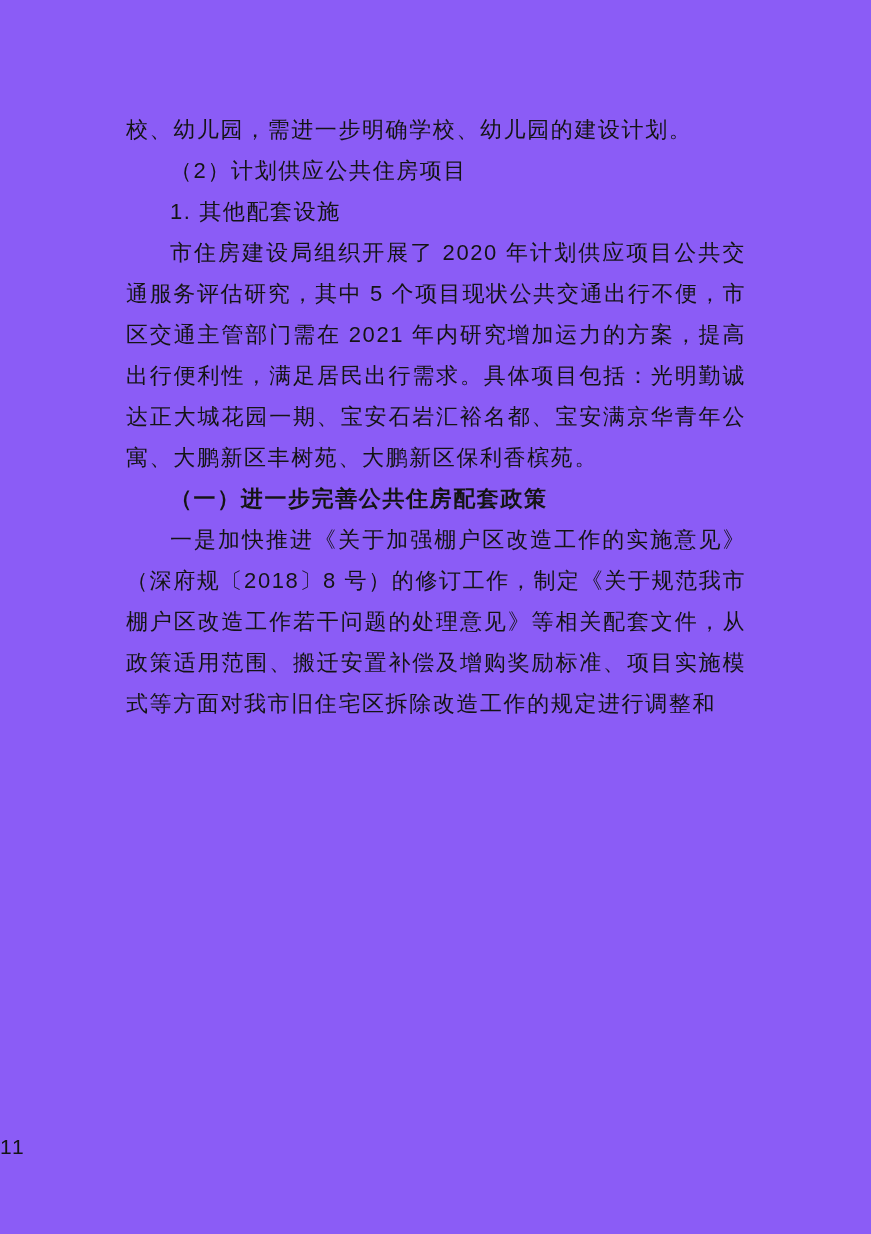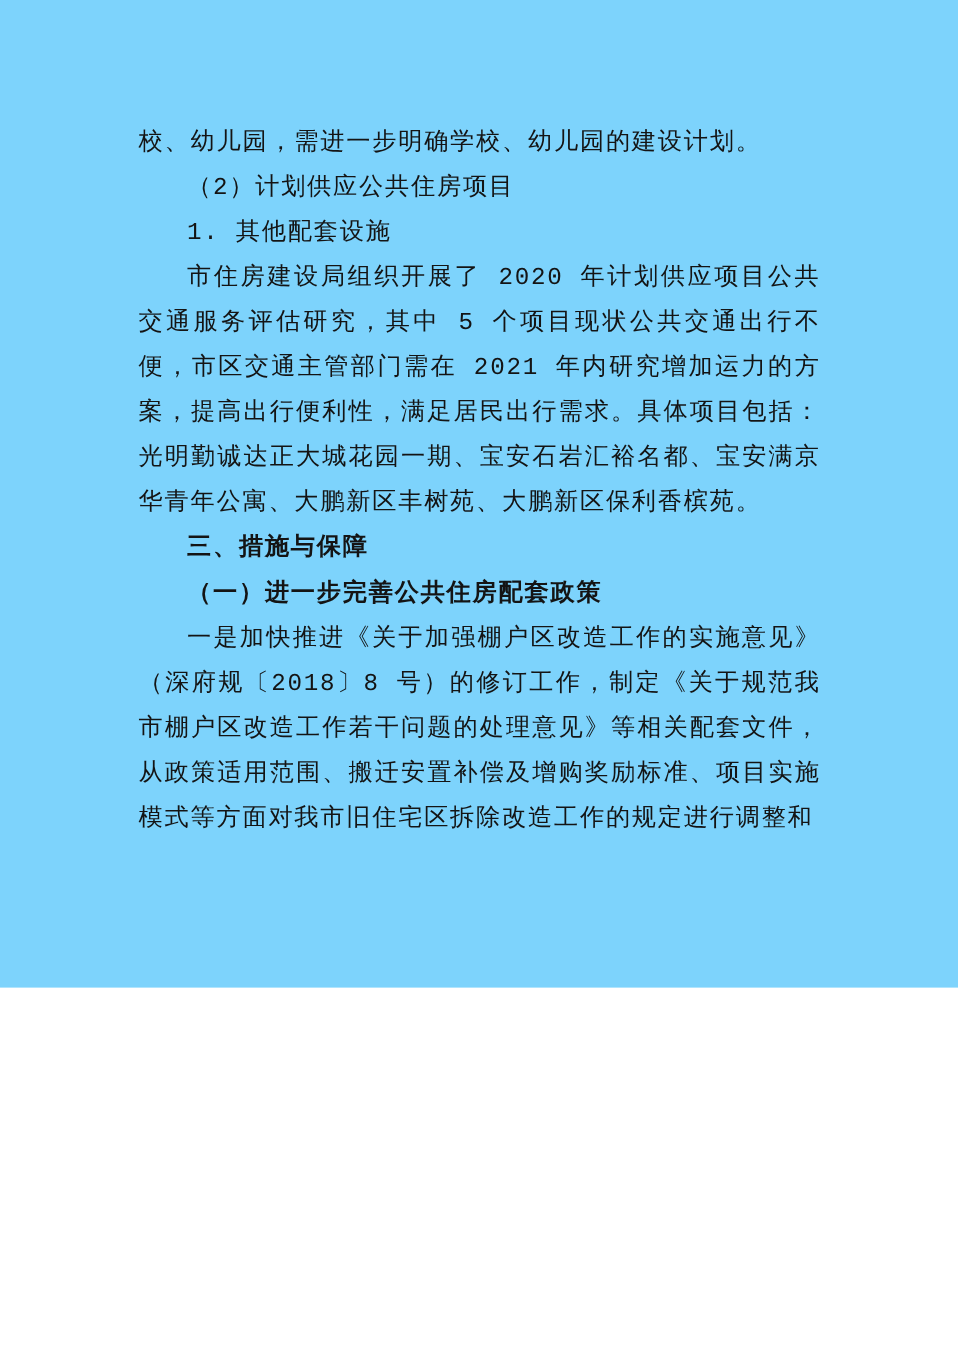--- a/index.html
+++ b/index.html
@@ -3,24 +3,24 @@
 <meta charset="utf-8">
 <style>
   html, body {
     margin: 0;
     padding: 0;
     background: #ffffff;
   }
   .page {
     position: relative;
     width: 871px;
-    height: 898px;
-    background: #7dd3fc;
+    height: 1234px;
+    background: #8b5cf6;
     overflow: hidden;
-    font-family: Liberation Mono, monospace;
+    font-family: Liberation Sans, sans-serif;
   }
   .text-block {
     position: absolute;
     left: 126px;
     top: 109px;
     width: 620px;
   }
   .para {
     margin: 0;
     padding: 0;
@@ -52,18 +52,17 @@
 </style>
 </head>
 <body>
 
 <div class="page">
   <div class="text-block">
     <p class="para first">校、幼儿园，需进一步明确学校、幼儿园的建设计划。</p>
     <p class="para">（2）计划供应公共住房项目</p>
     <p class="para">1. 其他配套设施</p>
     <p class="para">市住房建设局组织开展了 2020 年计划供应项目公共交通服务评估研究，其中 5 个项目现状公共交通出行不便，市区交通主管部门需在 2021 年内研究增加运力的方案，提高出行便利性，满足居民出行需求。具体项目包括：光明勤诚达正大城花园一期、宝安石岩汇裕名都、宝安满京华青年公寓、大鹏新区丰树苑、大鹏新区保利香槟苑。</p>
-    <p class="para bold">三、措施与保障</p>
     <p class="para bold">（一）进一步完善公共住房配套政策</p>
     <p class="para">一是加快推进《关于加强棚户区改造工作的实施意见》（深府规〔2018〕8 号）的修订工作，制定《关于规范我市棚户区改造工作若干问题的处理意见》等相关配套文件，从政策适用范围、搬迁安置补偿及增购奖励标准、项目实施模式等方面对我市旧住宅区拆除改造工作的规定进行调整和</p>
   </div>
   <div class="footer">11</div>
 </div>
 
 </body></html>

